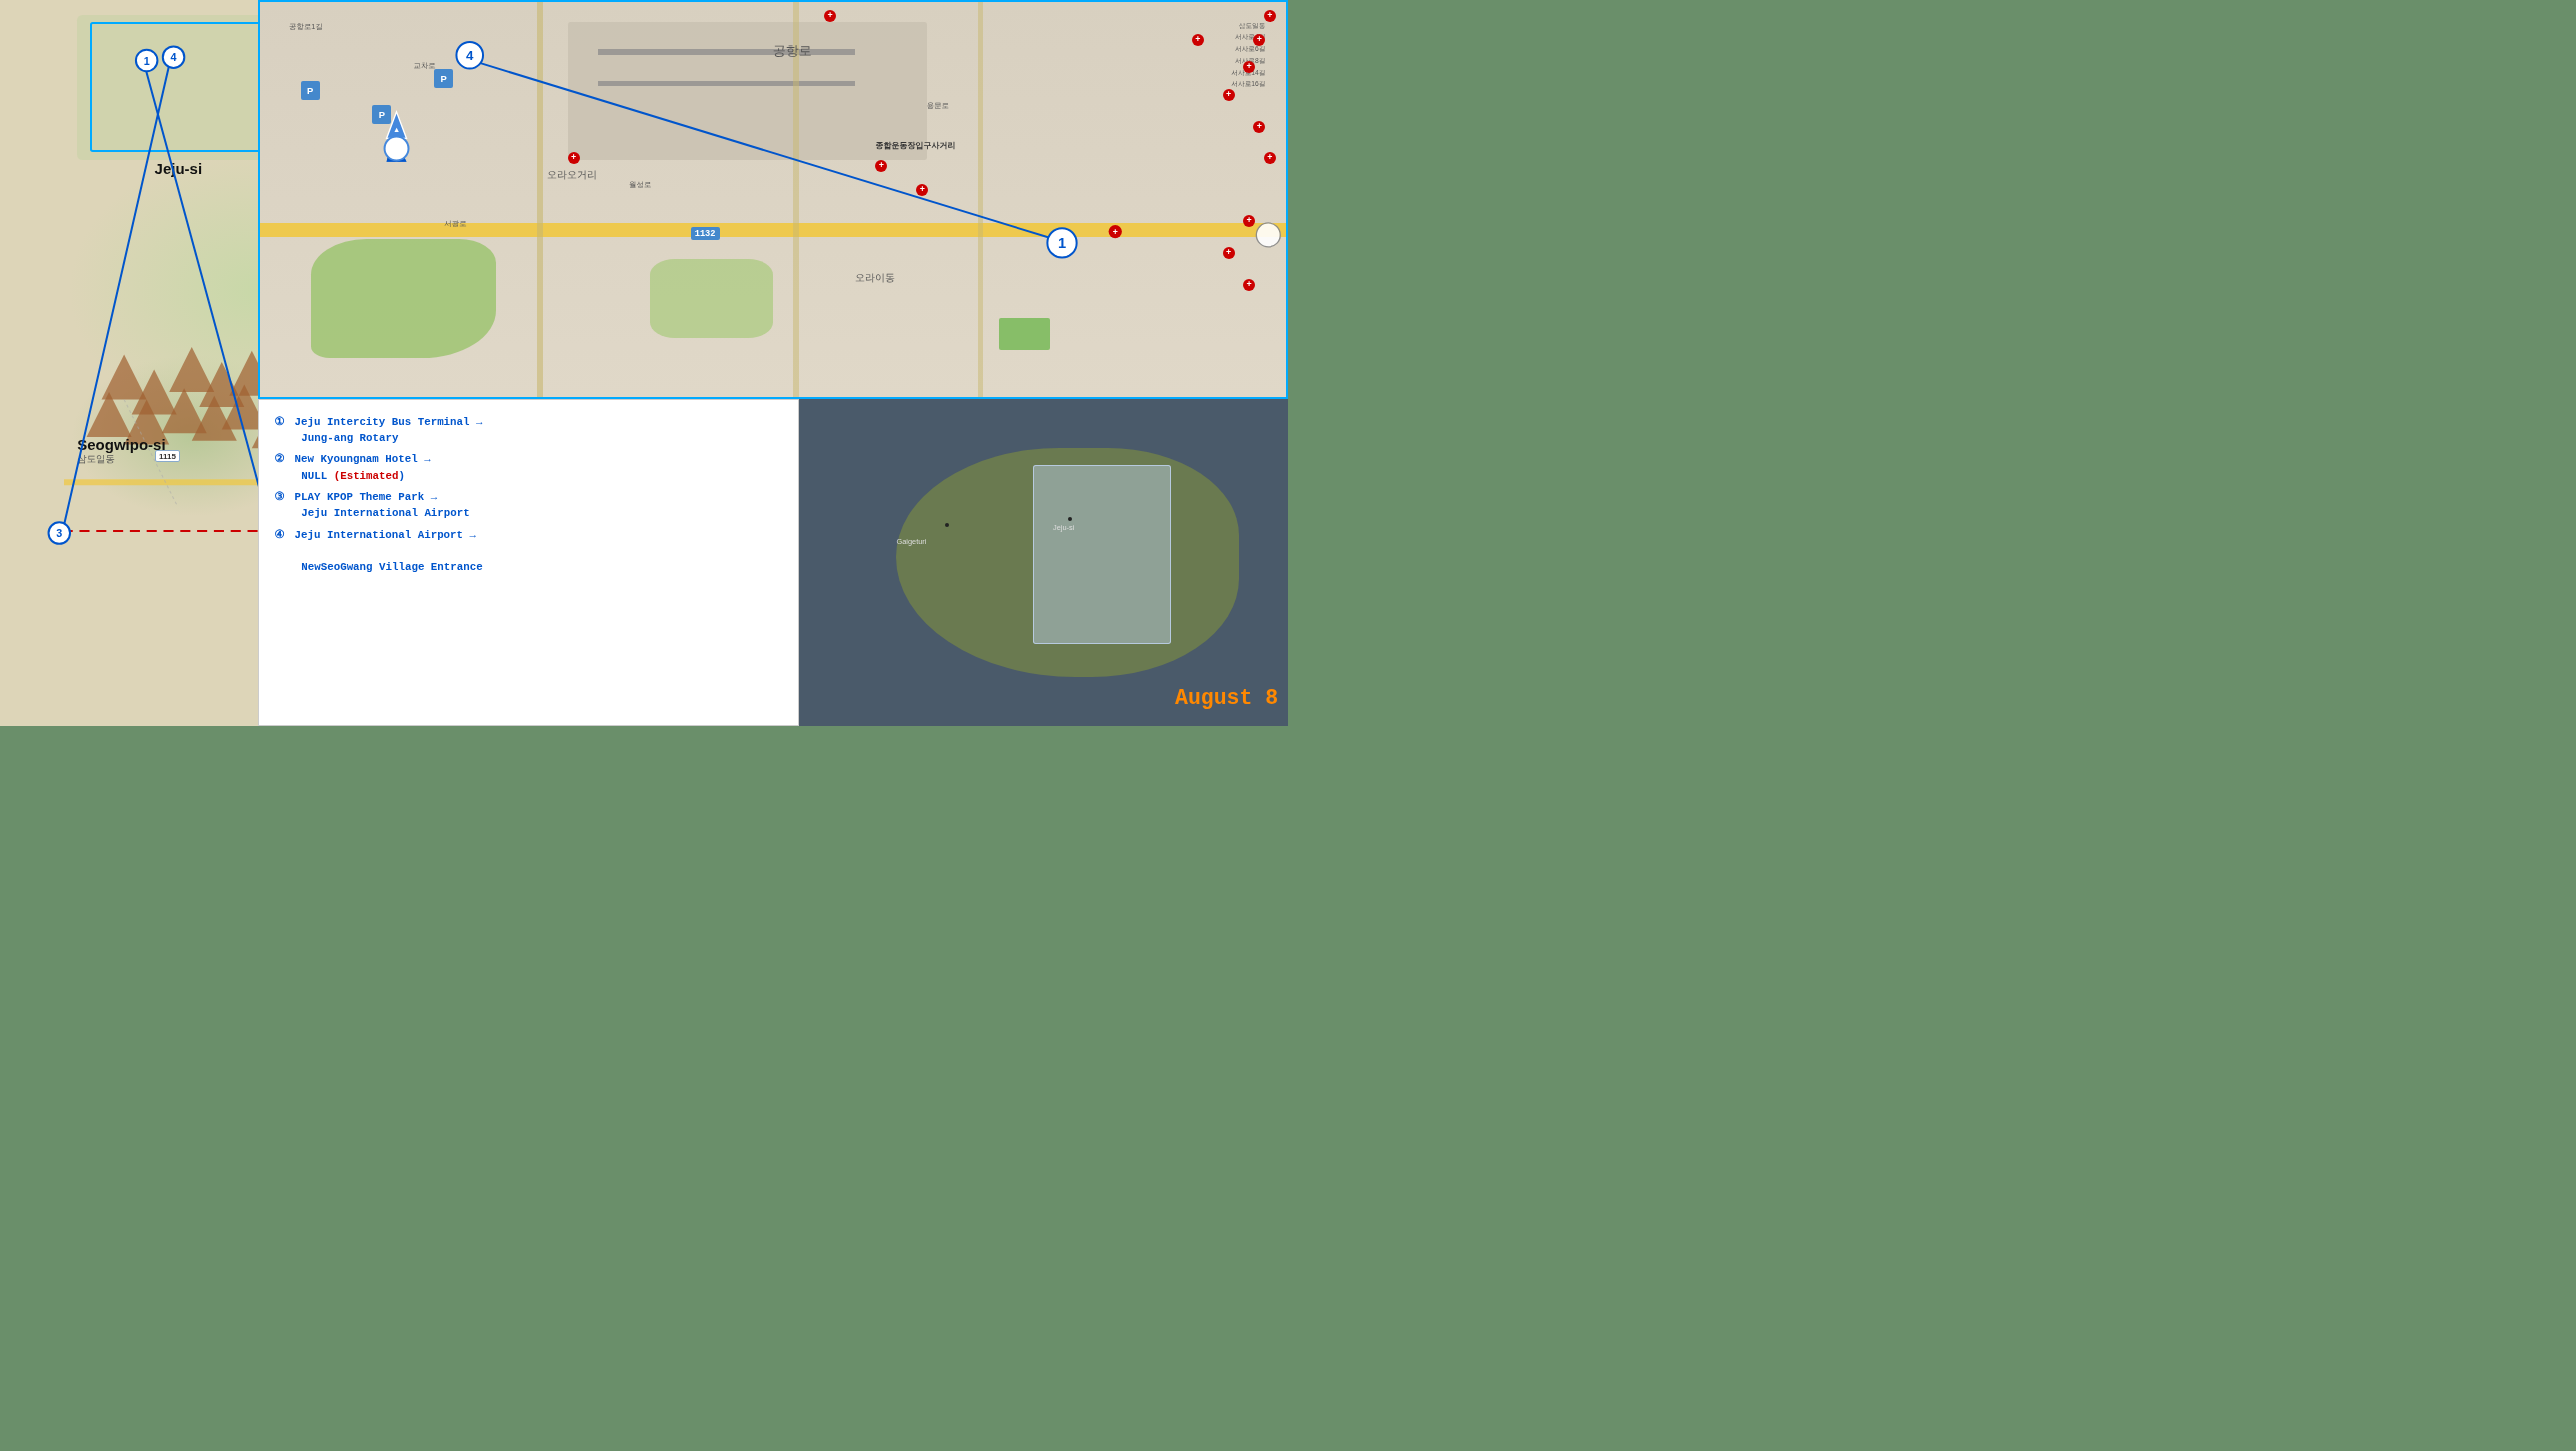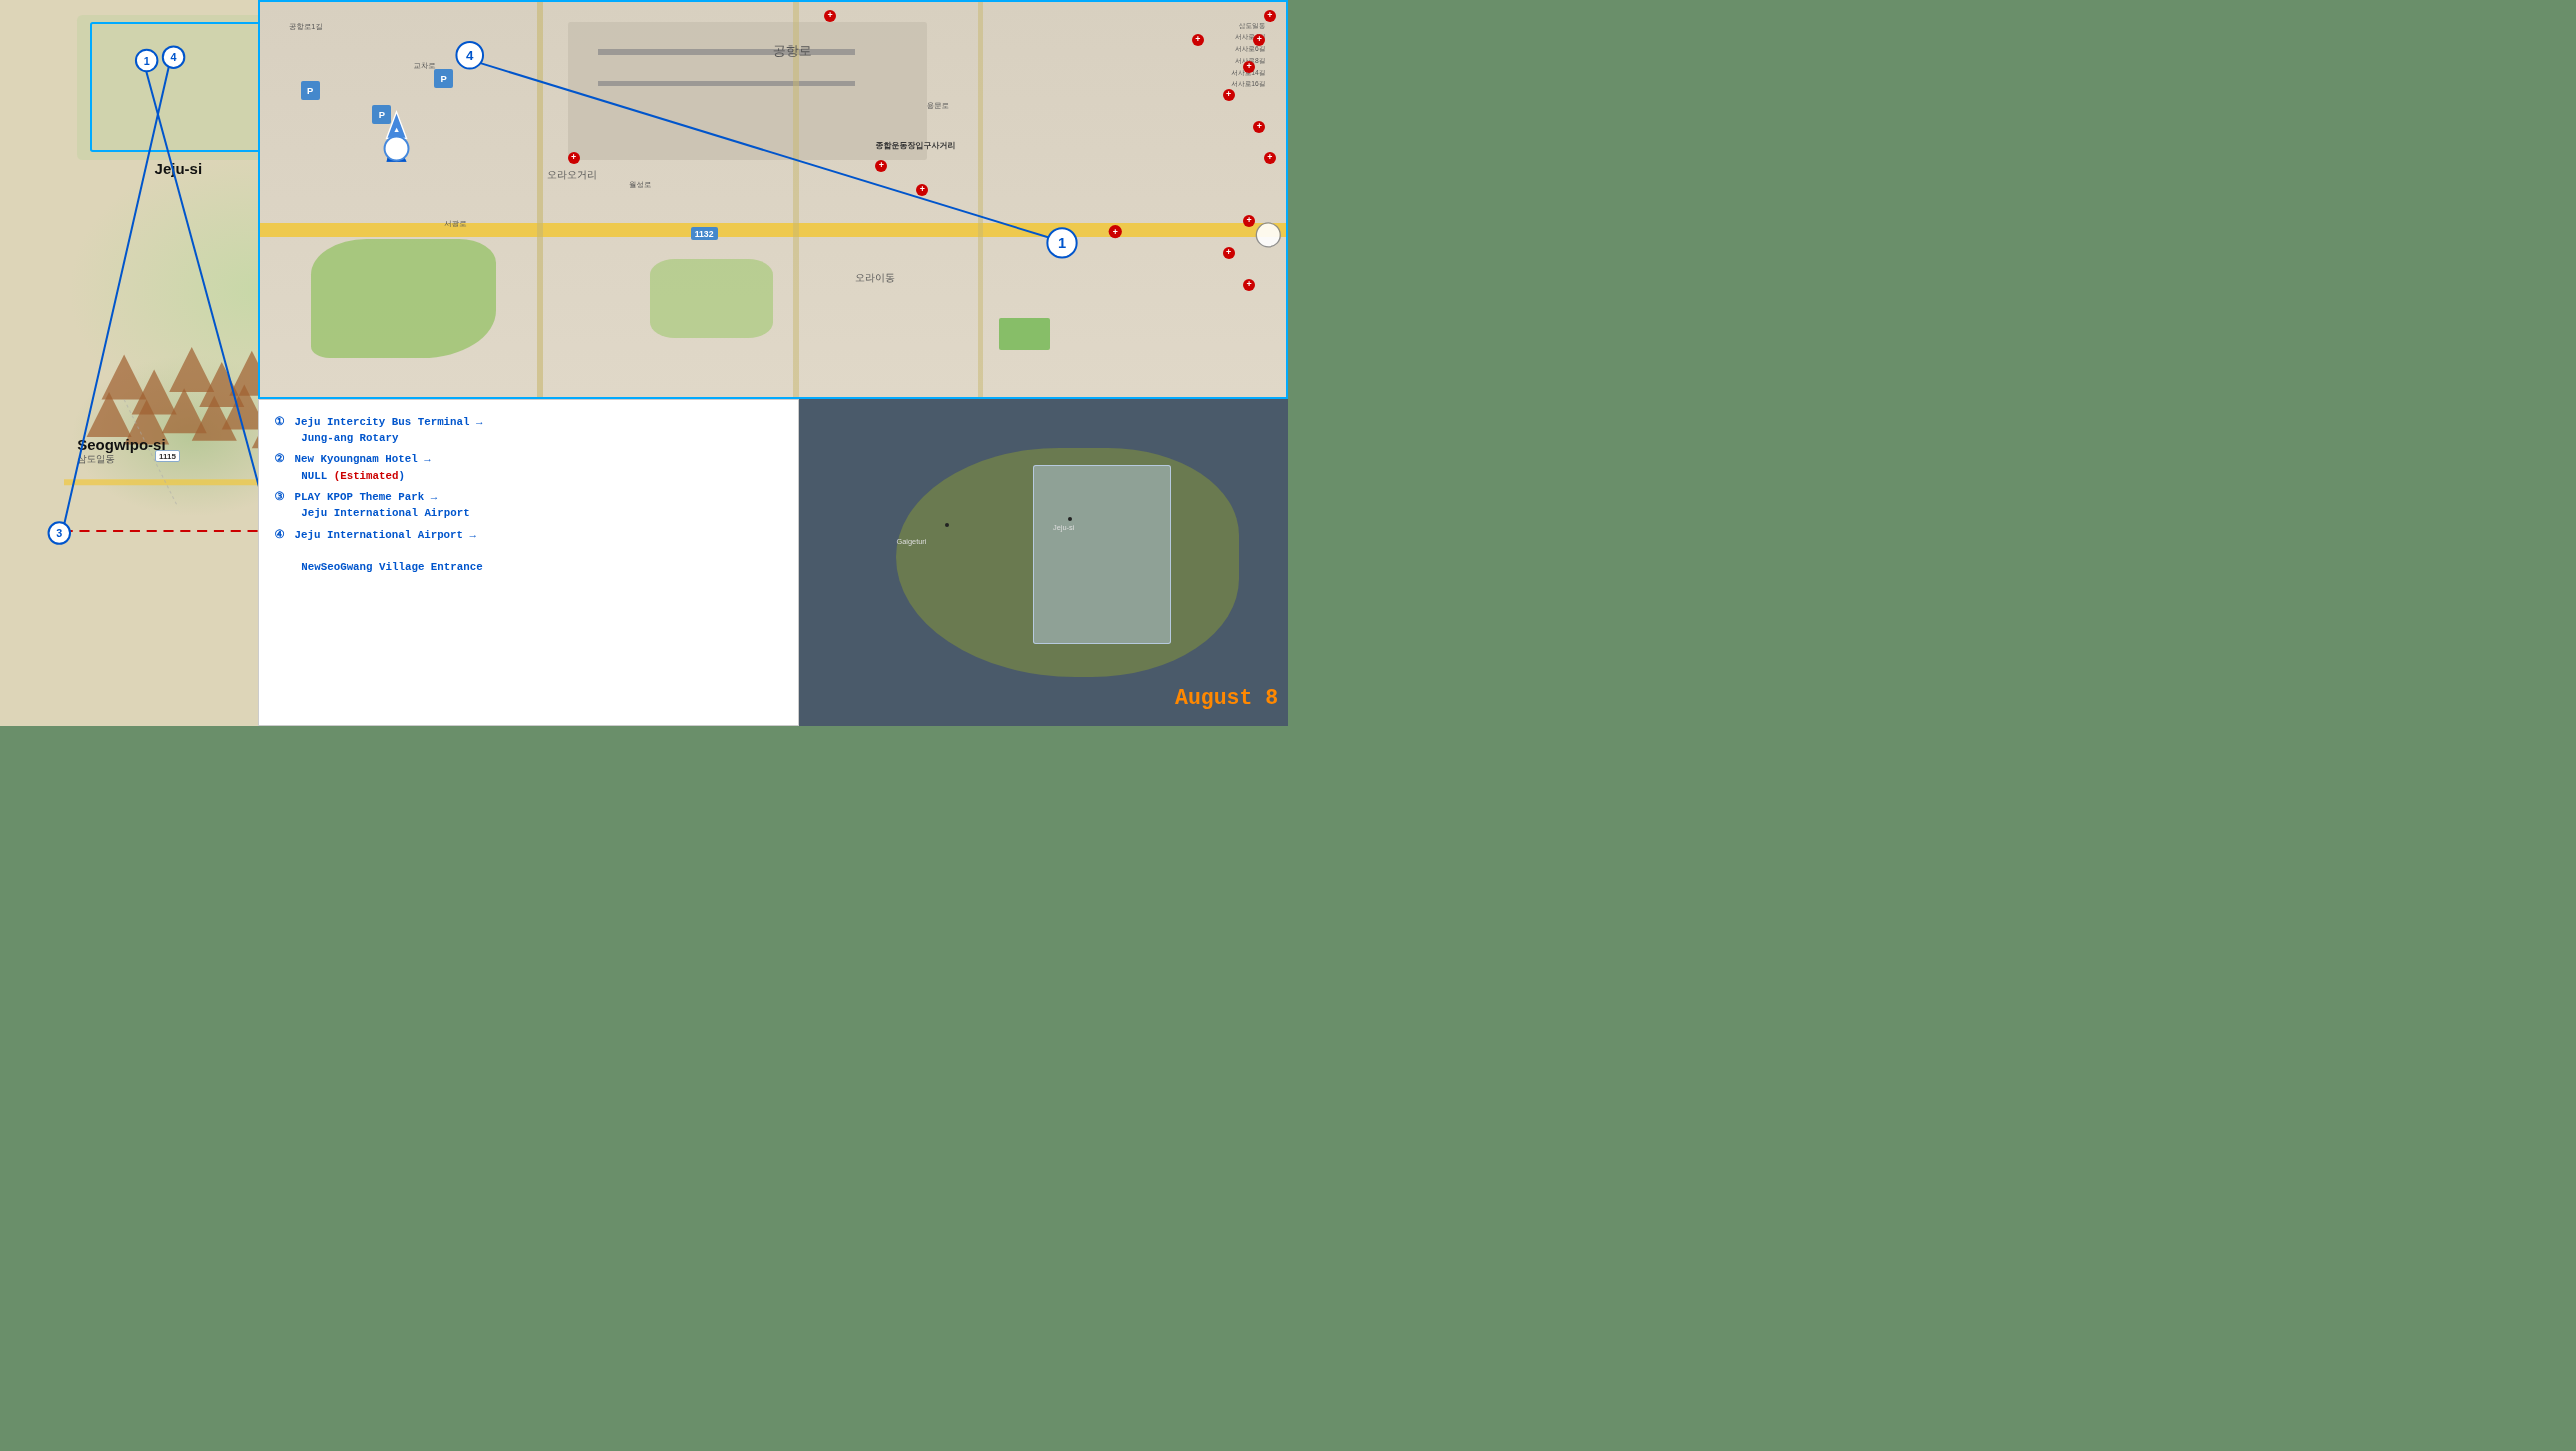--- a/index.html
+++ b/index.html
@@ -306,21 +306,21 @@
 
   <div style="position:absolute; top:0; left:27%; width:6.7px; height:100%; background:#c8b870; opacity:0.6;"></div>
   <div style="position:absolute; top:0; left:52%; width:5.4px; height:100%; background:#c8b870; opacity:0.5;"></div>
   <div style="position:absolute; top:0; left:70%; width:5.4px; height:100%; background:#c8b870; opacity:0.5;"></div>
 
   <div class="park1"></div>
   <div class="park2"></div>
 
   <div style="position:absolute; bottom:12%; left:72%; width:5%; height:8%; background:#70b850; border-radius:2px; opacity:0.8;"></div>
 
-  <div style="position:absolute; top:57%; left:42%; background:#4488cc; color:white; font-size:8.7px; font-weight:bold; padding:1.3px 4px; border-radius:2px; font-family:Liberation Sans, sans-serif; z-index:10;">
+  <div style="position:absolute; top:57%; left:42%; background:#4488cc; color:white; font-size:8.7px; font-weight:bold; padding:1.3px 4px; border-radius:2px; font-family:Liberation Mono, monospace; z-index:10;">
     <span>1132</span>
   </div>
 
   <div style="position:absolute; top:5%; left:2%; font-family:Arial; font-size:7.4px; color:#555;margin-left:9px;">공항로1길</div>
   <div style="position:absolute; top:15%; left:15%; font-family:Arial; font-size:7.4px; color:#555;">교차로</div>
   <div style="position:absolute; top:55%; left:18%; font-family:Arial; font-size:7.4px; color:#555;">서광로</div>
   <div style="position:absolute; top:45%; left:36%; font-family:Arial; font-size:7.4px; color:#555;">월성로</div>
   <div style="position:absolute; top:25%; left:65%; font-family:Arial; font-size:7.4px; color:#555;">용문로</div>
   <div style="position:absolute; top:35%; left:60%; font-family:Arial; font-size:8px; color:#333; font-weight:bold;">종합운동장입구사거리</div>
   <div style="position:absolute; top:42%; left:28%; font-family:Arial; font-size:10px; color:#555;">오라오거리</div>

